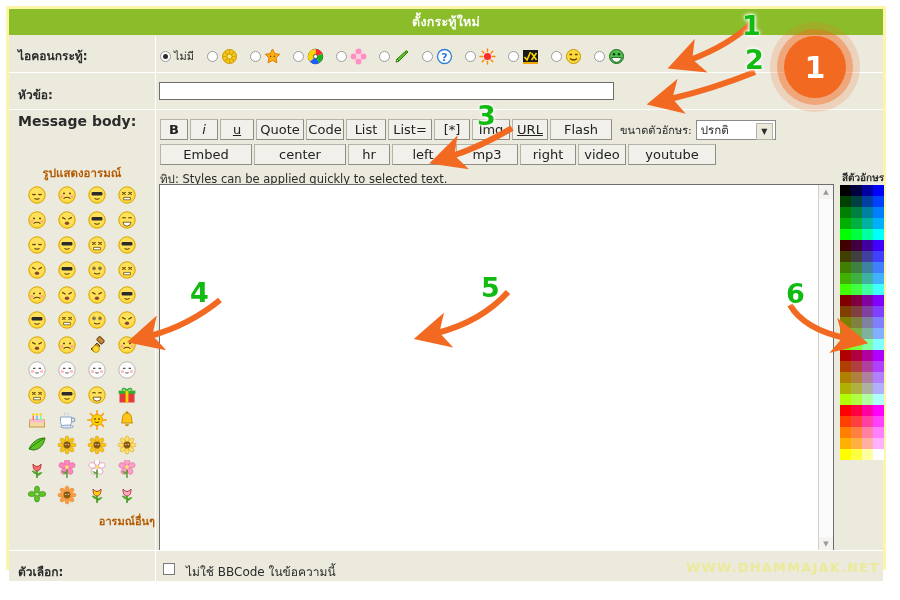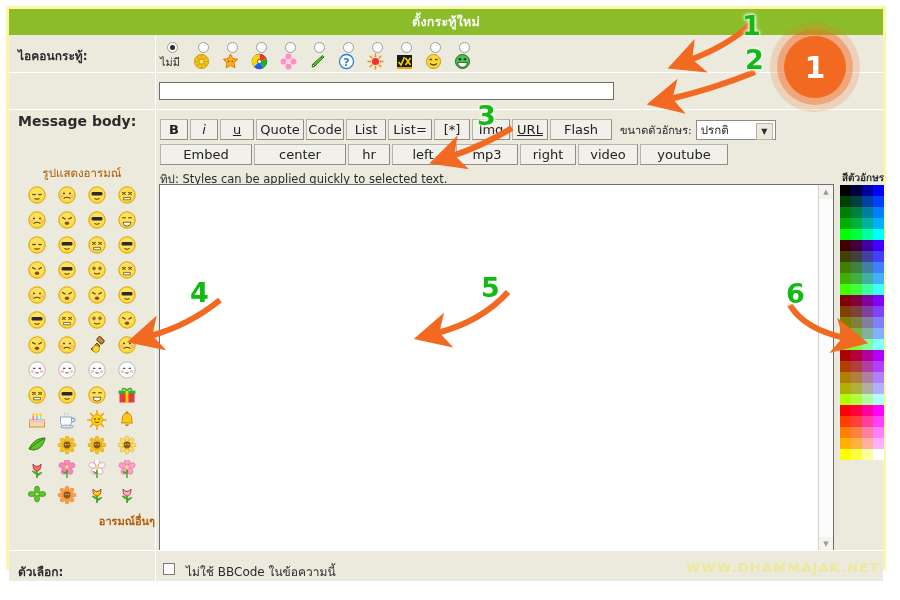--- a/index.html
+++ b/index.html
@@ -39,21 +39,21 @@
   }
   .vdivider{position:absolute;left:155px;width:1px;background:#ffffff;}
 
   
   #row-icon{top:36px;height:36px;}
   #row-icon-lbl{top:46px;}
   .iconstrip{
     position:absolute;left:160px;top:46px;height:20px;
     display:flex;align-items:center;gap:0px;
   }
-  .iconopt{display:flex;align-items:center;margin-right:5px;flex-direction:column;}
+  .iconopt{display:flex;align-items:center;margin-right:5px;}
   .radio{
     width:11px;height:11px;border-radius:50%;
     border:1px solid #9b9b9b;background:#ffffff;
     box-sizing:border-box;margin-right:3px;position:relative;
     flex:none;
   }
   .radio.on:after{
     content:"";position:absolute;left:2px;top:2px;width:5px;height:5px;
     border-radius:50%;background:#2b2b2b;
   }
@@ -118,21 +118,21 @@
   .sb-btn{
     position:absolute;left:0;width:14px;height:14px;background:#f4f3ef;
     display:flex;align-items:center;justify-content:center;
     font-size:7px;color:#9a9a9a;
   }
   .sb-up{top:0;} .sb-dn{bottom:0;}
 
   
   .smilies-hd{
     position:absolute;left:9px;top:164px;width:146px;text-align:center;
-    font-weight:normal;font-size:11.5px;color:#b35a00;
+    font-weight:bold;font-size:11.5px;color:#b35a00;
   }
   .smilies{
     position:absolute;left:22px;top:182px;width:120px;
     display:flex;flex-wrap:wrap;
   }
   .sm{width:30px;height:25px;display:flex;align-items:center;justify-content:center;}
   .sm svg{display:block;}
   .smilies-ft{
     position:absolute;left:9px;top:512px;width:146px;text-align:right;
     font-weight:bold;font-size:11px;color:#b35a00;
@@ -287,20 +287,21 @@
         <circle cx="6" cy="6.3" r="1.3" fill="#0d3d0d"></circle>
           <circle cx="11" cy="6.3" r="1.3" fill="#0d3d0d"></circle>
         <path d="M3.8 9.5h9.4a4.7 4.7 0 0 1-9.4 0z" fill="#ffffff" stroke="#0d3d0d" stroke-width=".7"></path>
       </svg>
     </div>
   </div>
 
   <div class="row-sep" style="top:72px;"></div>
 
   <div class="row" id="row-subj"></div>
+  <div class="lbl" id="row-subj-lbl">หัวข้อ:</div>
   <div class="vdivider" style="top:73px;height:37px;"></div>
   <input class="subject-input" value="" style="">
   <div class="row-sep" style="top:109px;"></div>
 
   <div class="row" id="row-body"></div>
   <div class="lbl" id="row-body-lbl">Message body:</div>
   <div class="vdivider" style="top:110px;height:440px;"></div>
 
   <div class="tbrow" id="tb1">
     <div class="btn bold" style="width:28px;">B</div>
@@ -321,21 +322,21 @@
     </div>
   </div>
 
   <div class="tbrow" id="tb2">
     <div class="btn" style="width:92px;">Embed</div>
     <div class="btn" style="width:92px;">center</div>
     <div class="btn" style="width:42px;">hr</div>
     <div class="btn" style="width:62px;">left</div>
     <div class="btn" style="width:62px;text-align:center;">mp3</div>
     <div class="btn" style="width:56px;">right</div>
-    <div class="btn" style="width:60px;">video</div>
+    <div class="btn" style="width:48px;">video</div>
     <div class="btn" style="width:88px;">youtube</div>
   </div>
 
   <div class="tip">ทิป: Styles can be applied quickly to selected text.</div>
 
   <div class="ta-wrap">
     <div class="ta-text"></div>
     <div class="sb">
       <div class="sb-btn sb-up">▲</div>
       <div class="sb-btn sb-dn">▼</div>

